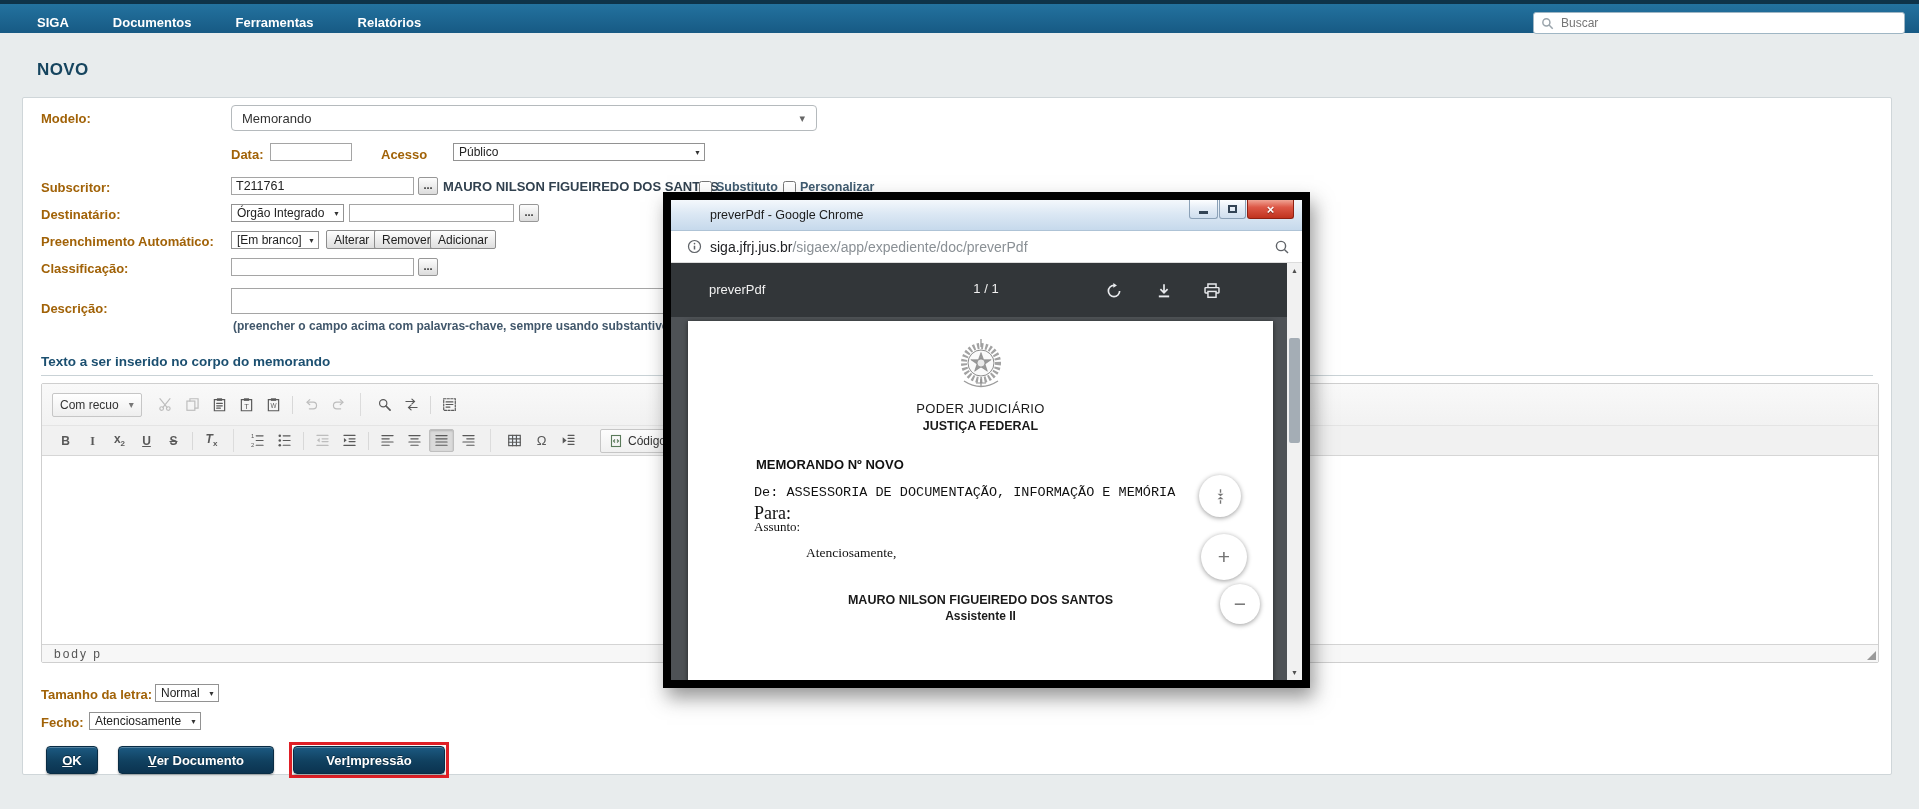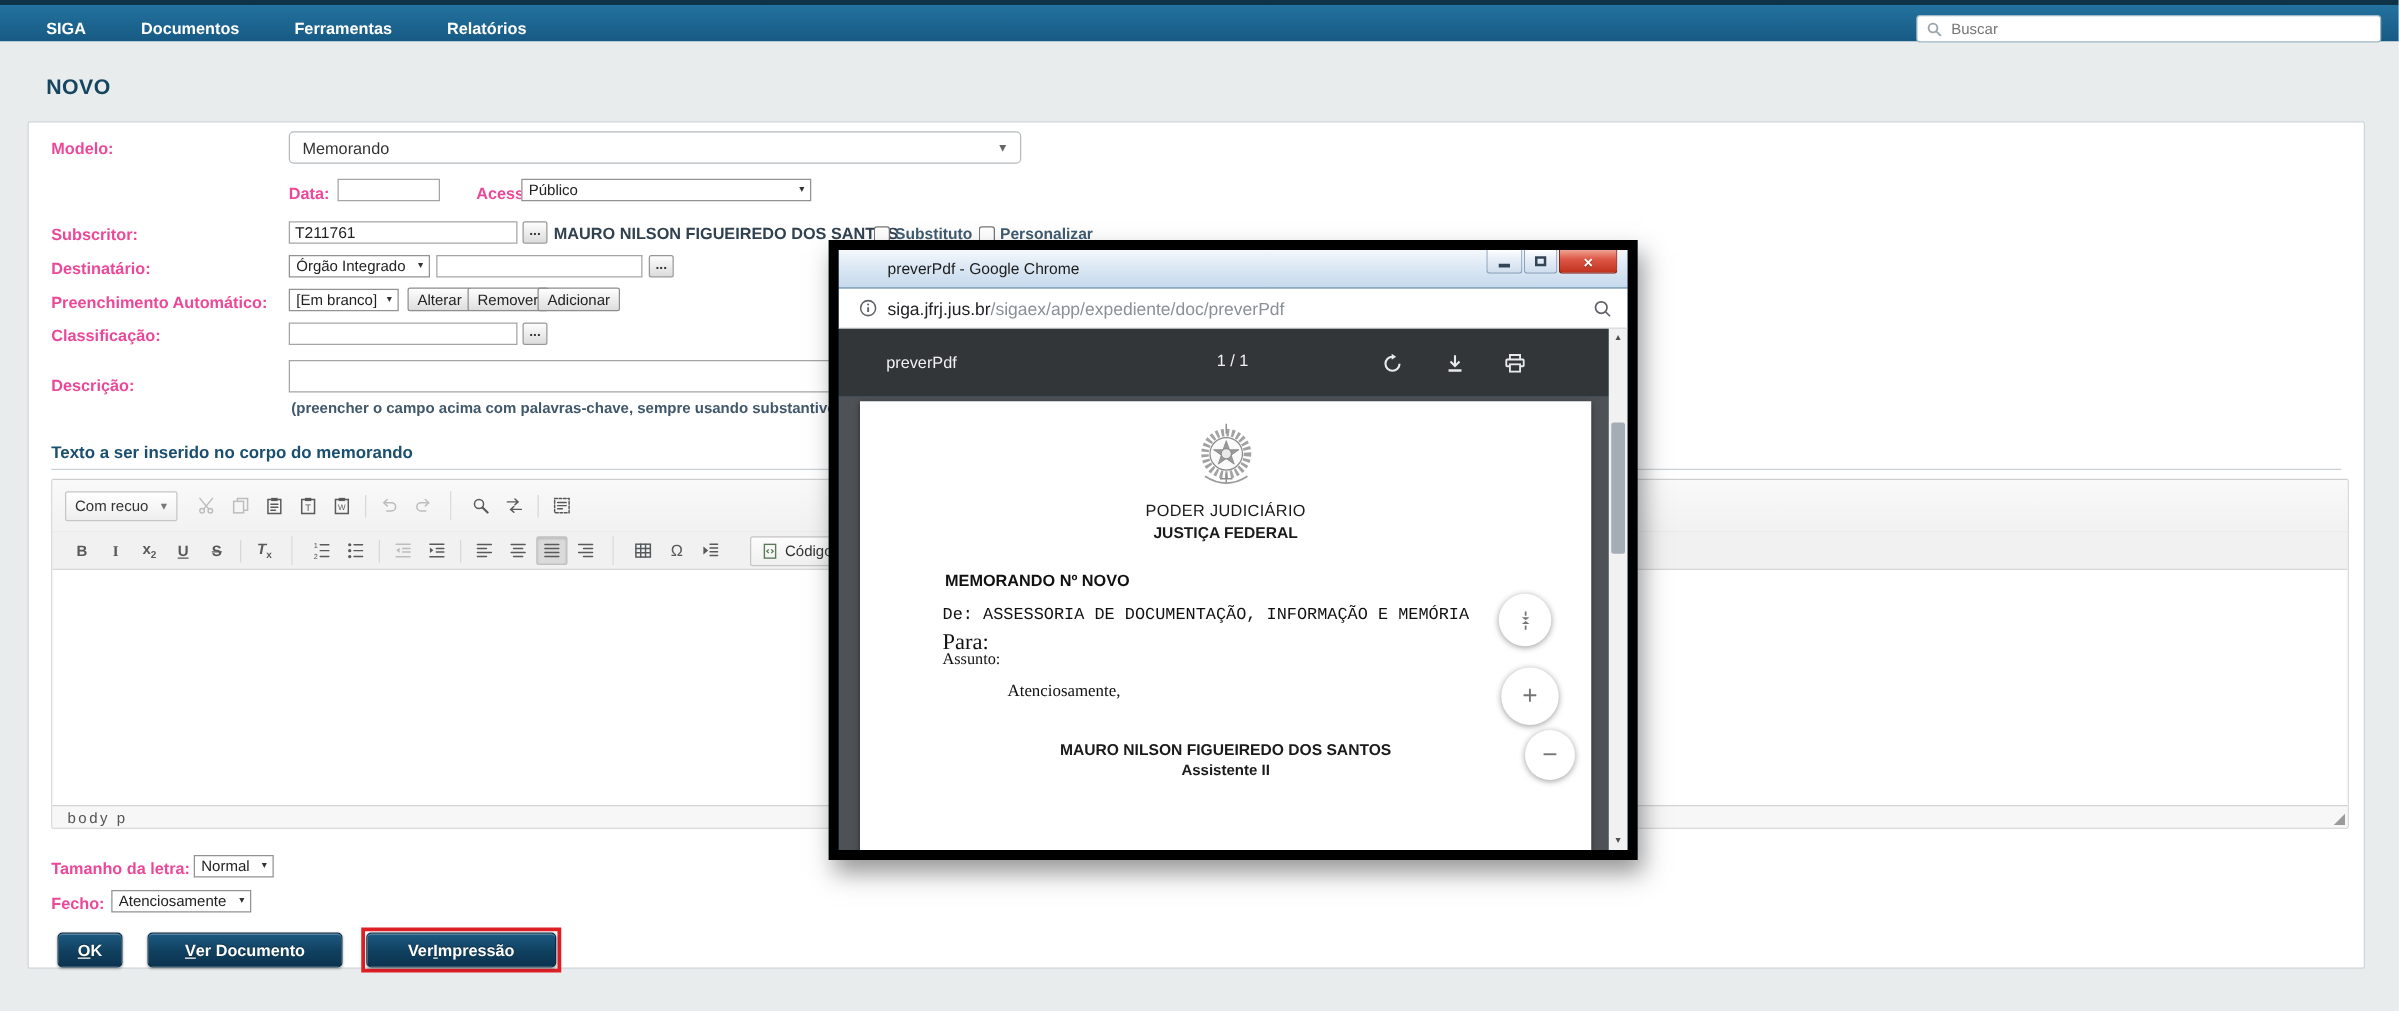--- a/index.html
+++ b/index.html
@@ -8,21 +8,21 @@
   .topbar{position:absolute;top:0;left:0;width:100%;height:33px;background:linear-gradient(#23729f,#175a84);border-top:4px solid #0e3349;box-sizing:border-box;}
   .navitems{position:absolute;left:15px;top:4px;display:flex;height:29px;align-items:center;}
   .navitem{padding:0 22px;color:#fff;font-weight:bold;font-size:13px;cursor:pointer;white-space:nowrap;text-align:center;}
   .searchbox{position:absolute;left:1533px;top:8px;width:372px;height:22px;background:#fff;border-radius:3px;border:1px solid #9fb6c4;box-sizing:border-box;display:flex;align-items:center;}
   .searchbox svg{margin:0 5px 0 7px;flex:0 0 auto;}
   .searchbox input{border:0;outline:0;flex:1;font-size:12px;color:#444;background:transparent;font-family:"Liberation Sans",sans-serif;}
   
   .pagetitle{position:absolute;left:37px;top:60px;font-size:17px;font-weight:bold;color:#16455f;letter-spacing:.4px;}
   .panel{position:absolute;left:22px;top:97px;width:1870px;height:678px;background:#fff;border:1px solid #cfd6d9;border-radius:2px;box-sizing:border-box;}
   .panel *{box-sizing:border-box;}
-  .flabel{position:absolute;font-size:13px;font-weight:bold;color:#ec4899;white-space:nowrap;}
+  .flabel{position:absolute;font-size:13px;font-weight:bold;color:#a16207;white-space:nowrap;}
   .txt{position:absolute;border:1px solid #a5a5a5;background:#fff;font-size:12.5px;padding:0 4px;font-family:"Liberation Sans",sans-serif;color:#222;}
   .sel{position:absolute;border:1px solid #929292;background:#fff;font-size:12px;color:#222;display:flex;align-items:center;padding:0 16px 0 5px;white-space:nowrap;overflow:hidden;}
   .sel:after{content:"▼";position:absolute;right:3px;top:50%;transform:translateY(-50%);font-size:7px;color:#333;}
   .combo{position:absolute;border:1px solid #b5babd;border-radius:4px;background:#fff;display:flex;align-items:center;padding:0 26px 0 10px;font-size:13px;color:#333;}
   .combo .caret{position:absolute;right:11px;top:50%;transform:translateY(-50%);font-size:11px;color:#666;}
   .browse{position:absolute;width:20px;height:18px;border:1px solid #979797;border-radius:2px;background:linear-gradient(#fdfdfd,#dcdcdc);font-size:11px;font-weight:bold;color:#333;text-align:center;line-height:14px;cursor:pointer;}
   .minibtn{position:absolute;height:19px;border:1px solid #8d8d8d;border-radius:2px;background:linear-gradient(#fefefe,#dedede);font-size:12px;color:#222;padding:1px 7px;cursor:pointer;font-family:"Liberation Sans",sans-serif;}
   .cb{position:absolute;width:13px;height:13px;margin:0;}
   .cblabel{position:absolute;font-size:12.5px;font-weight:bold;color:#3f5b70;}
   .name{position:absolute;font-size:13px;font-weight:bold;color:#31414f;white-space:nowrap;}
@@ -108,21 +108,21 @@
 
   <div class="flabel" style="left:18px;top:13px">Modelo:</div>
   <div class="combo" style="left:208px;top:7px;width:586px;height:26px">
     <span>Memorando</span>
     <span class="caret">▾</span>
   </div>
 
   <div class="flabel" style="left:208px;top:49px">Data:</div>
   <input class="txt" style="left: 247px; top: 45px; width: 82px; height: 18px;" value="">
   <div class="flabel" style="left:358px;top:49px">Acesso</div>
-  <div class="sel" style="left:394px;top:45px;width:232px;height:18px">
+  <div class="sel" style="left:430px;top:45px;width:252px;height:18px">
       <span>Público</span>
     </div>
 
   <div class="flabel" style="left:18px;top:82px">Subscritor:</div>
   <input class="txt" style="left: 208px; top: 79px; width: 183px; height: 18px;" value="T211761">
   <div class="browse" style="left:395px;top:79px">...</div>
   <div class="name" style="left:420px;top:81px">MAURO NILSON FIGUEIREDO DOS SANTOS</div>
   <input type="checkbox" class="cb" style="left: 676px; top: 83px;">
   <div class="cblabel" style="left:693px;top:82px">Substituto</div>
   <input type="checkbox" class="cb" style="left: 760px; top: 83px;">

